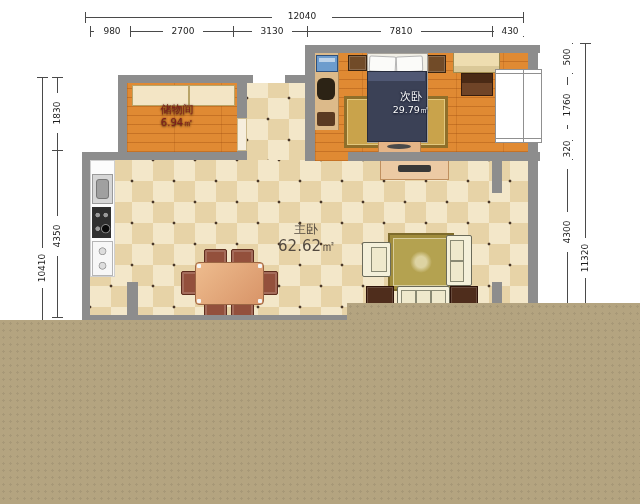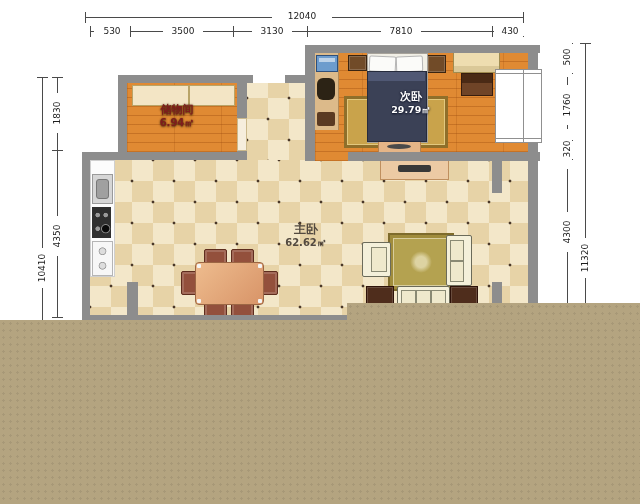--- a/index.html
+++ b/index.html
@@ -24,21 +24,21 @@
      background-size:42px 42px,42px 42px,42px 42px,42px 42px;
      background-position:21px 0,0 21px,0 0,21px 21px;}
   .wood{position:absolute;z-index:3;background-color:#e08a33;background-image:
      repeating-linear-gradient(0deg,rgba(150,70,10,.35) 0 1px,transparent 1px 9px),
      repeating-linear-gradient(90deg,rgba(150,70,10,.22) 0 1px,transparent 1px 47px);}
   .tan{position:absolute;z-index:20;background-color:#b4a480;background-image:
      radial-gradient(circle,rgba(0,0,0,.07) 1px,transparent 1.4px);background-size:7px 7px;}
   .furn{position:absolute;z-index:5;}
   .door{position:absolute;z-index:9;}
   .rlabel{position:absolute;z-index:10;text-align:center;line-height:1.25;}
-  .rlabel .nm{display:block;font-weight:bold;}
+  .rlabel .nm{display:block;}
   .white-label{color:#7f1d1d;text-shadow:0 1px 2px rgba(60,40,10,.85),0 0 2px rgba(60,40,10,.6);}
   .navy-label{color:#fff;text-shadow:0 1px 2px rgba(15,20,40,.95),0 0 2px rgba(15,20,40,.8);}
   .dark-label{color:#534a40;}
   
   .wardrobe{background:#f3e5c5;border:1px solid #b9a468;}
   .desk{background:#dcba8a;border-right:1px solid #b08a58;}
   .computer{background:#6d9ccd;border:1px solid #2f4f7a;}
   .computer::after{content:"";position:absolute;left:2px;top:2px;right:2px;height:4px;background:rgba(255,255,255,.55);}
   .ochair{background:#2c2315;border-radius:6px;}
   .deskitem{background:#5a3a22;border-radius:2px;}
@@ -92,22 +92,22 @@
   <div class="tkv" style="left:523px;top:12px;"></div>
   <div class="hlabel" style="left:272px;top:11px;width:56px;">12040</div>
 
   <div class="dlh" style="left:90px;top:31px;width:433px;"></div>
   <div class="tkv" style="left:90px;top:26px;"></div>
   <div class="tkv" style="left:130px;top:26px;"></div>
   <div class="tkv" style="left:233px;top:26px;"></div>
   <div class="tkv" style="left:307px;top:26px;"></div>
   <div class="tkv" style="left:492px;top:26px;"></div>
   <div class="tkv" style="left:523px;top:26px;"></div>
-  <div class="hlabel" style="left:94px;top:26px;width:32px;">530</div>
-  <div class="hlabel" style="left:163px;top:26px;width:36px;">3500</div>
+  <div class="hlabel" style="left:94px;top:26px;width:32px;">980</div>
+  <div class="hlabel" style="left:163px;top:26px;width:36px;">2700</div>
   <div class="hlabel" style="left:252px;top:26px;width:36px;">3130</div>
   <div class="hlabel" style="left:381px;top:26px;width:36px;">7810</div>
   <div class="hlabel" style="left:494px;top:26px;width:28px;">430</div>
 
   <div class="dlv" style="left:42px;top:77px;height:244px;"></div>
   <div class="tkh" style="left:37px;top:77px;"></div>
   <div class="vlabel" style="left:22px;top:263px;">10410</div>
 
   <div class="dlv" style="left:57px;top:77px;height:241px;"></div>
   <div class="tkh" style="left:52px;top:77px;"></div>
@@ -212,19 +212,19 @@
   <div class="rlabel white-label" style="left:142px;top:103px;width:70px;">
     <span class="nm" style="font-size:11px;">储物间</span>
     <span class="nm" style="font-size:10px;">6.94㎡</span>
   </div>
   <div class="rlabel navy-label" style="left:380px;top:90px;width:62px;">
     <span class="nm" style="font-size:11px;">次卧</span>
     <span class="nm" style="font-size:9.5px;">29.79㎡</span>
   </div>
   <div class="rlabel dark-label" style="left:276px;top:222px;width:60px;">
     <span class="nm" style="font-size:12px;">主卧</span>
-    <span class="nm" style="font-size:10px;">62.62㎡</span>
+    <span class="nm" style="font-size:15px;text-align:right;">62.62㎡</span>
   </div>
 
   <div class="tan" style="left:347px;top:303px;width:293px;height:19px;"></div>
   <div class="tan" style="left:0px;top:320px;width:640px;height:184px;"></div>
 
 </div>
 
 </body></html>

